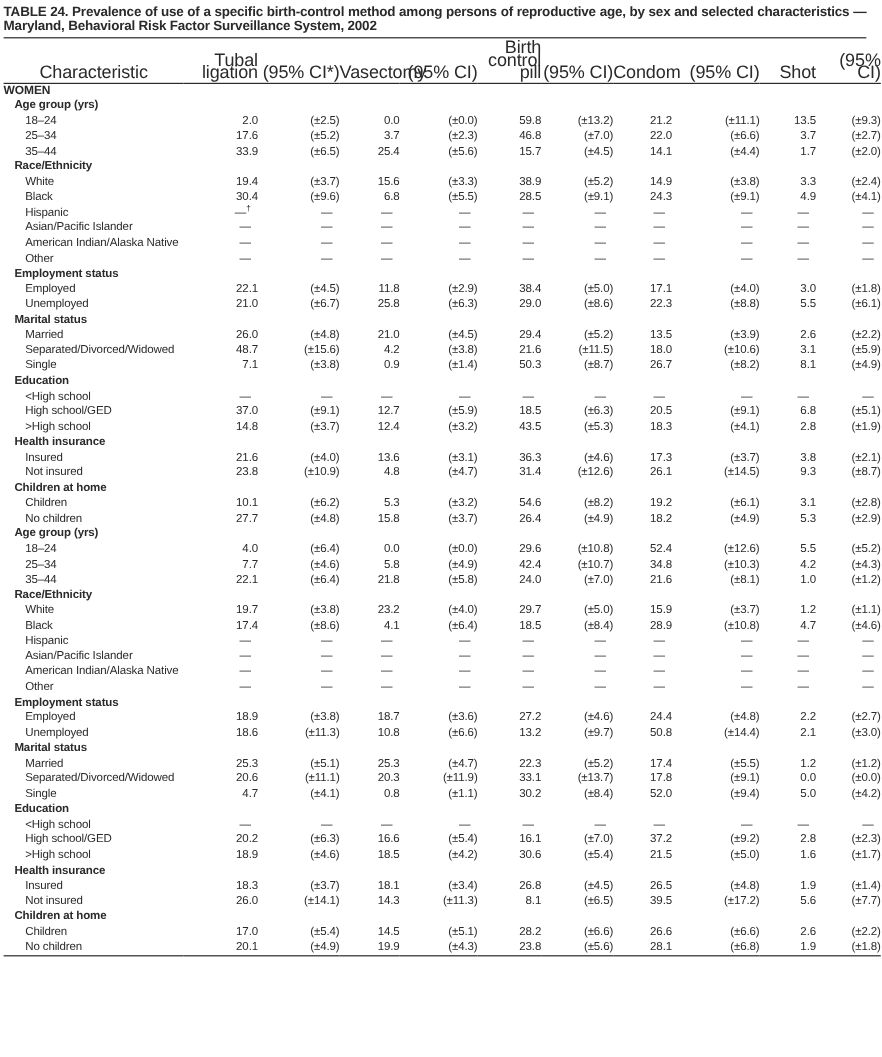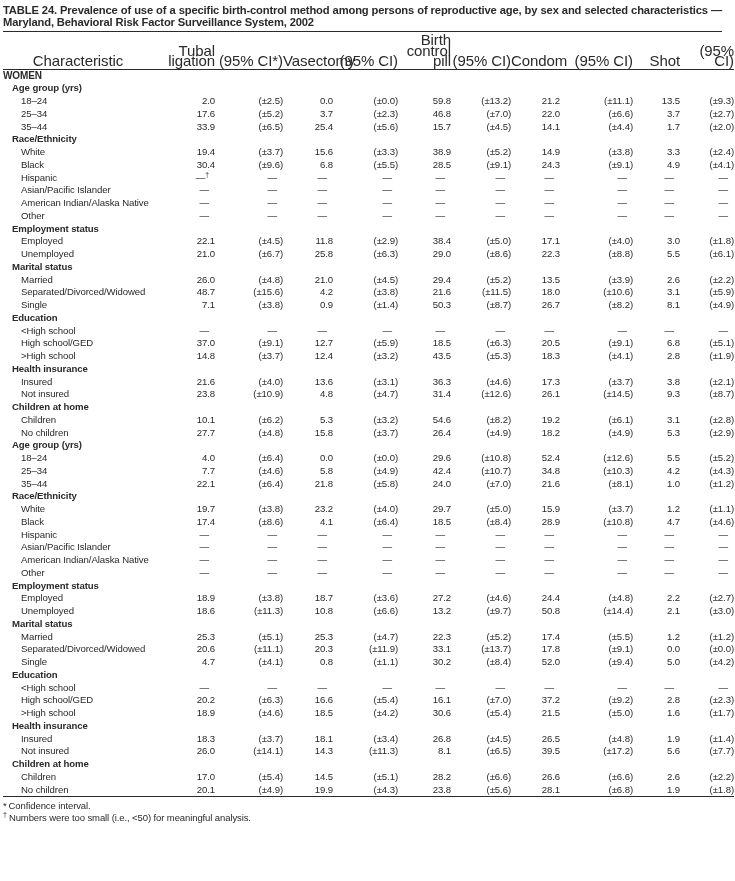--- a/index.html
+++ b/index.html
@@ -710,22 +710,14 @@
           <td class="num">23.8</td>
           <td class="num">(±5.6)</td>
           <td class="num">28.1</td>
           <td class="num">(±6.8)</td>
           <td class="num">1.9</td>
           <td class="num">(±1.8)</td>
         </tr>
       </tbody>
   </table>
 
-  <div class="footnotes">
-    <div class="footnote">
-      <span class="fn-marker">*</span><span>Confidence interval.</span>
-    </div>
-    <div class="footnote">
-      <span class="fn-marker sup">†</span><span>Numbers were too small (i.e., &lt;50) for meaningful analysis.</span>
-    </div>
-  </div>
 
 </div>
 
 </body></html>

